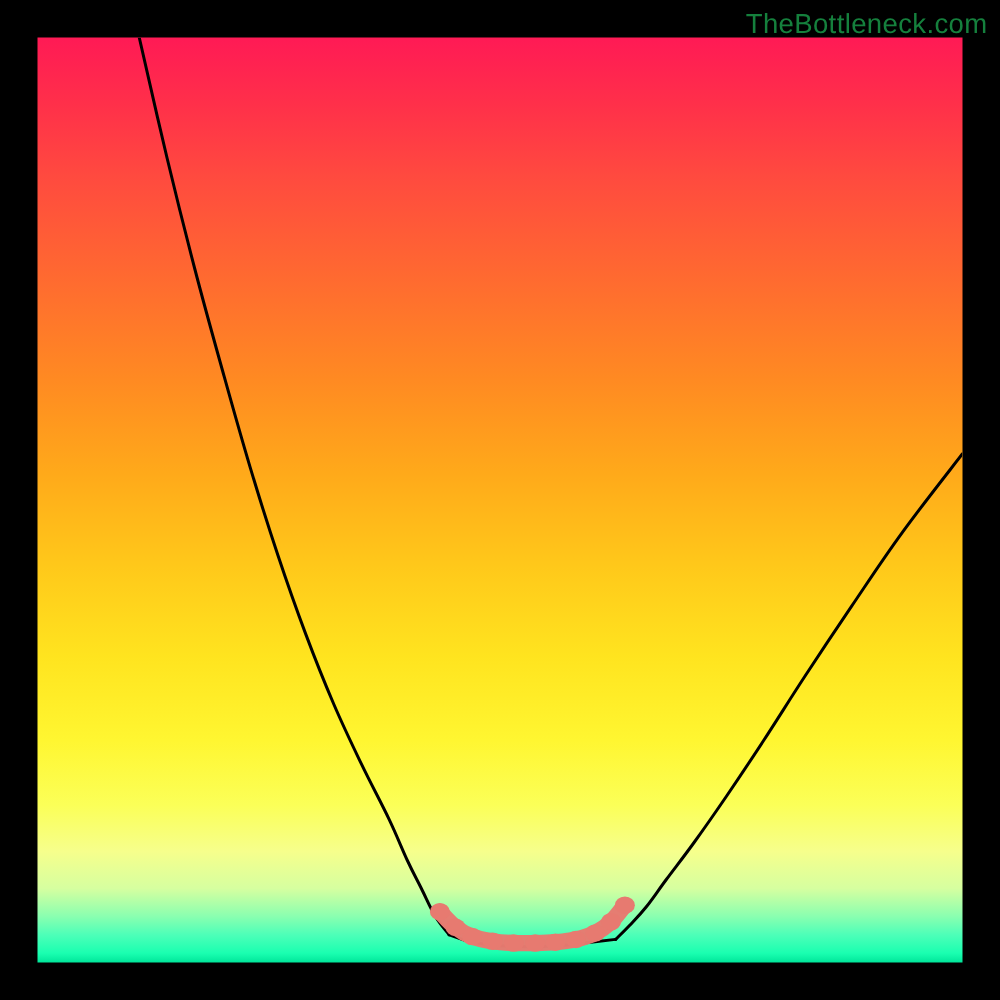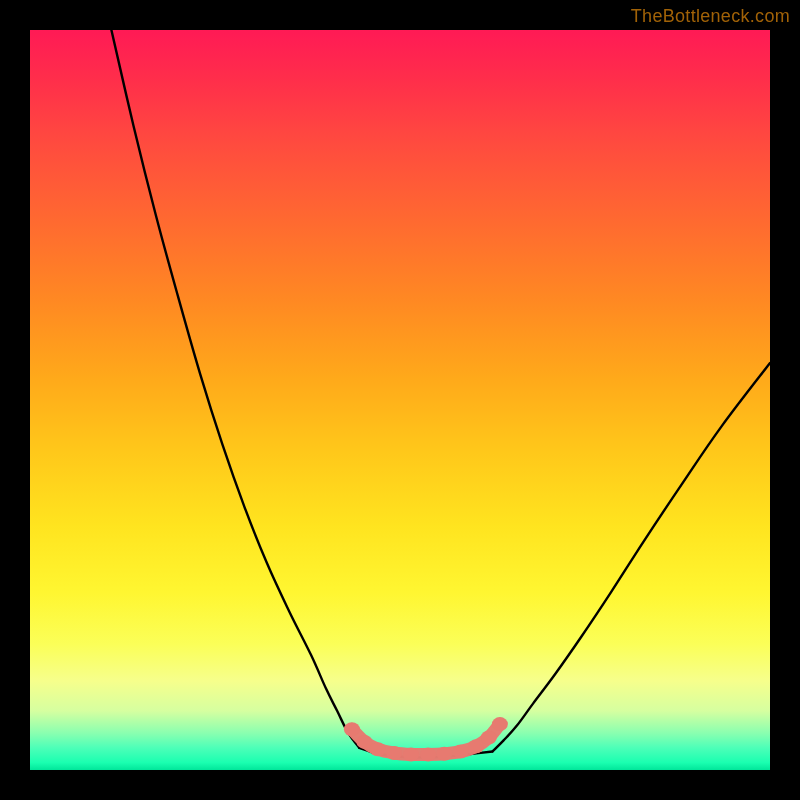--- a/index.html
+++ b/index.html
@@ -49,22 +49,22 @@
     position: absolute;
     left: 0;
     top: 0;
     width: 740px;
     height: 740px;
   }
   .watermark {
     position: absolute;
     top: 6px;
     right: 10px;
-    color: #a16207;
-    font-size: 18px;
+    color: #15803d;
+    font-size: 22px;
     font-weight: 500;
     letter-spacing: 0.3px;
     user-select: none;
   }
 </style>
 </head>
 <body>
 
 <div class="frame">
 

